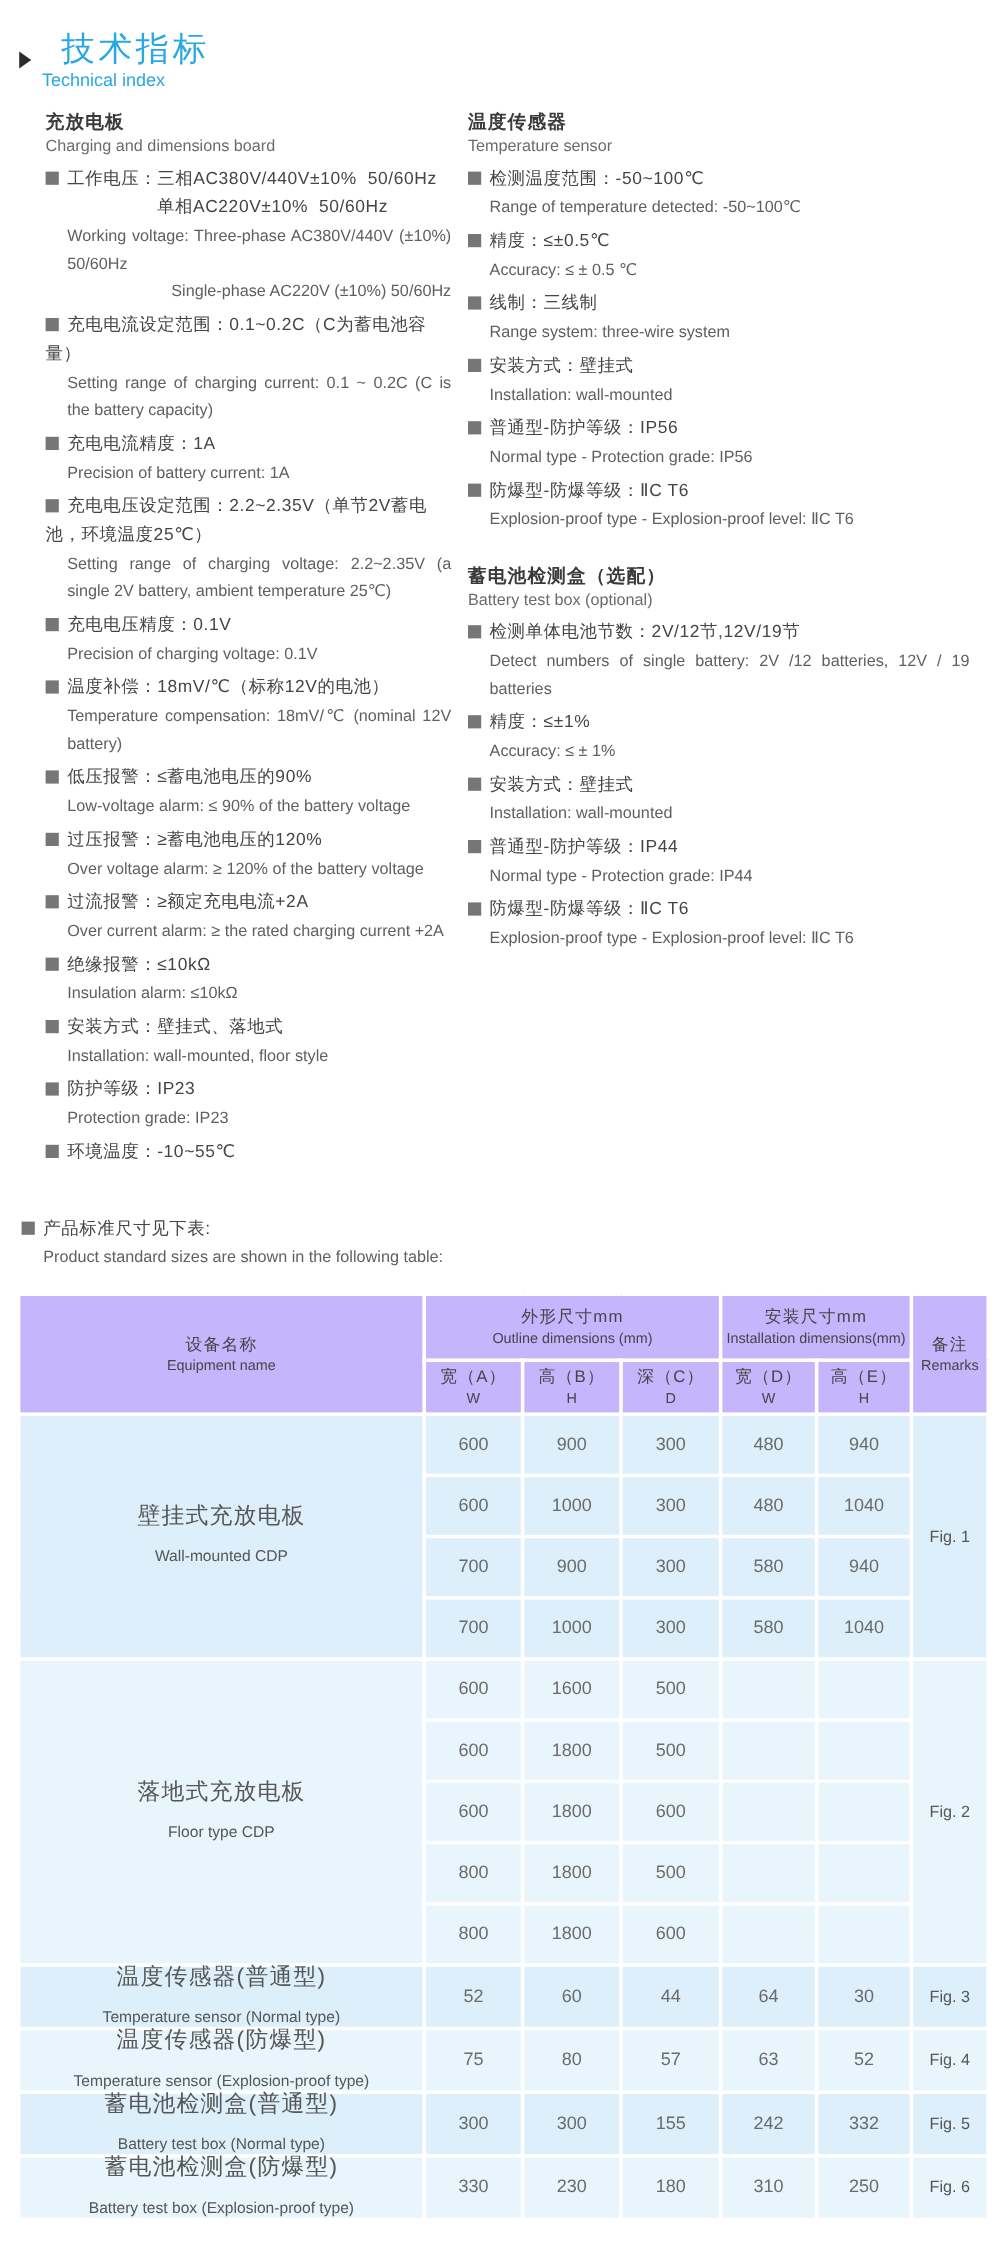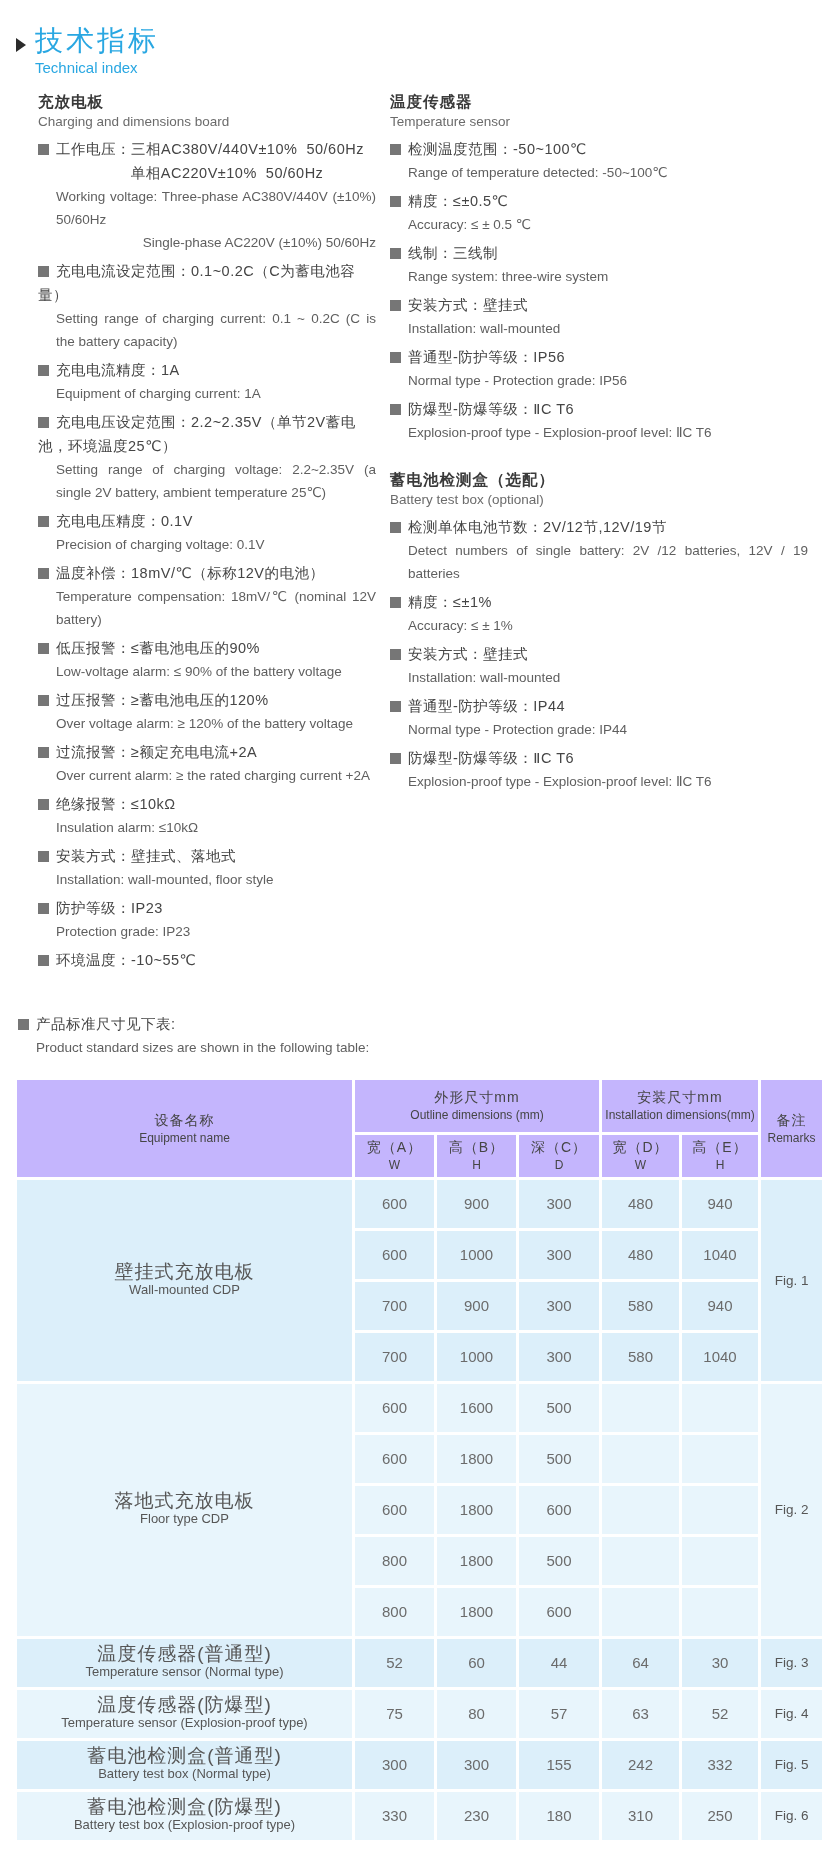--- a/index.html
+++ b/index.html
@@ -4,21 +4,21 @@
 <style>
   html,body{margin:0;padding:0;background:#ffffff;}
   body{
     width:830px;min-height:1872px;
     font-family:"Liberation Sans","DejaVu Sans",sans-serif;
     color:#474747;position:relative;overflow:hidden;
   }
   .page{padding:26px 10px 0 14px;}
 
   
-  .title-row{display:flex;align-items:center;padding-left:2px;}
+  .title-row{display:flex;align-items:flex-end;padding-left:2px;gap:16px;}
   .tri{width:0;height:0;border-left:10px solid #2b2b2b;border-top:7px solid transparent;border-bottom:7px solid transparent;margin:8px 9px 0 0;}
   .title-zh{font-size:28px;color:#29a7e2;letter-spacing:3px;line-height:1.1;}
   .title-en{font-size:15px;color:#29a7e2;margin:2px 0 0 21px;}
 
   
   .cols{display:flex;padding-left:24px;margin-top:16px;}
   .col-left{width:338px;margin-right:14px;}
   .col-right{width:418px;}
   .spec-section{margin-bottom:26px;}
   .sec-zh{font-size:15.5px;font-weight:bold;color:#3a3a3a;letter-spacing:1px;}
@@ -40,21 +40,21 @@
   table.size{border-collapse:collapse;margin:18px 0 0 0;table-layout:fixed;width:808px;}
   table.size td,table.size th{border:3px solid #ffffff;padding:0;text-align:center;vertical-align:middle;font-weight:normal;}
   th.hd{background:#c4b5fd;color:#454545;}
   .hd .h-zh{font-size:14px;letter-spacing:1px;}
   .hd .h-en{font-size:12px;margin-top:1px;}
   tr.hrow1 th{height:52px;}
   tr.hrow2 th{height:42px;}
   td.cell{height:48px;font-size:15px;color:#6b6b6b;}
   td.name{font-size:13.5px;color:#565656;line-height:17px;}
   td.name .n-zh{font-size:19px;letter-spacing:1px;}
-  td.name .n-en{font-size:13px;margin-top:1px;}
+  td.name .n-en{font-size:13px;margin-top:16px;}
   td.remark{font-size:13.5px;color:#565656;}
   .bg-a{background:#dceffa;}
   .bg-b{background:#e8f5fc;}
 </style>
 </head>
 <body>
 
 <div class="page">
 
   <div class="title-row">
@@ -73,21 +73,21 @@
             <div class="zh-line zh-cont"><span class="zh-body">单相AC220V±10%  50/60Hz</span></div>
             <div class="en-line">Working voltage: Three-phase AC380V/440V (±10%) 50/60Hz</div>
             <div class="en-line en-cont">Single-phase AC220V (±10%) 50/60Hz</div>
           </div>
           <div class="spec-item">
             <div class="zh-line"><span class="bullet"></span><span class="zh-body">充电电流设定范围：0.1~0.2C（C为蓄电池容量）</span></div>
             <div class="en-line">Setting range of charging current: 0.1 ~ 0.2C (C is the battery capacity)</div>
           </div>
           <div class="spec-item">
             <div class="zh-line"><span class="bullet"></span><span class="zh-body">充电电流精度：1A</span></div>
-            <div class="en-line">Equipment of charging current: 1A</div>
+            <div class="en-line">Precision of battery current: 1A</div>
           </div>
           <div class="spec-item">
             <div class="zh-line"><span class="bullet"></span><span class="zh-body">充电电压设定范围：2.2~2.35V（单节2V蓄电池，环境温度25℃）</span></div>
             <div class="en-line">Setting range of charging voltage: 2.2~2.35V (a single 2V battery, ambient temperature 25℃)</div>
           </div>
           <div class="spec-item">
             <div class="zh-line"><span class="bullet"></span><span class="zh-body">充电电压精度：0.1V</span></div>
             <div class="en-line">Precision of charging voltage: 0.1V</div>
           </div>
           <div class="spec-item">

